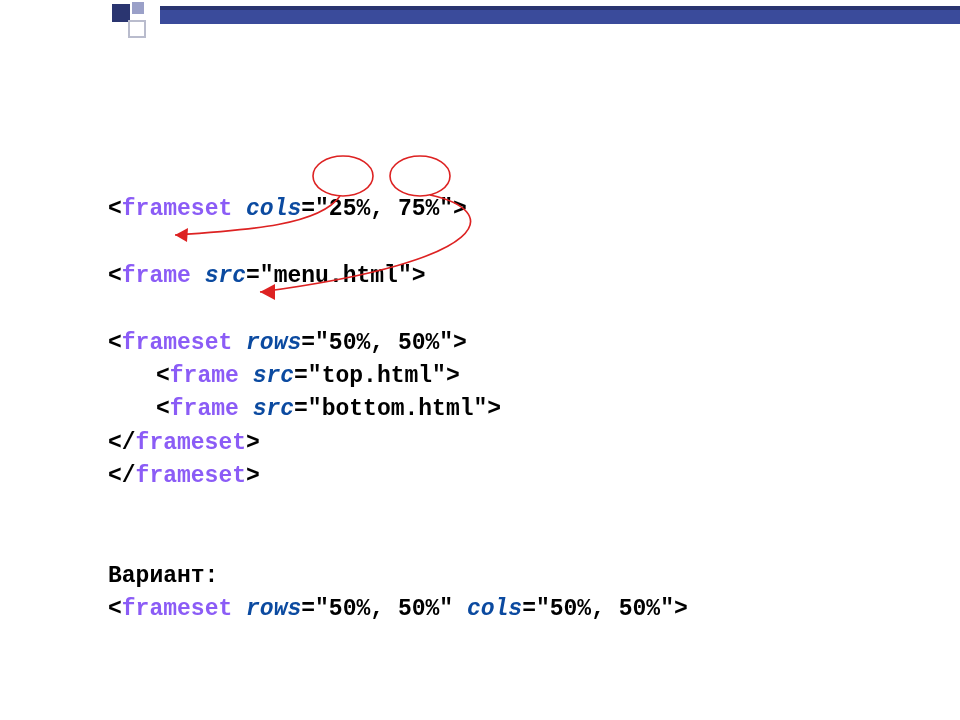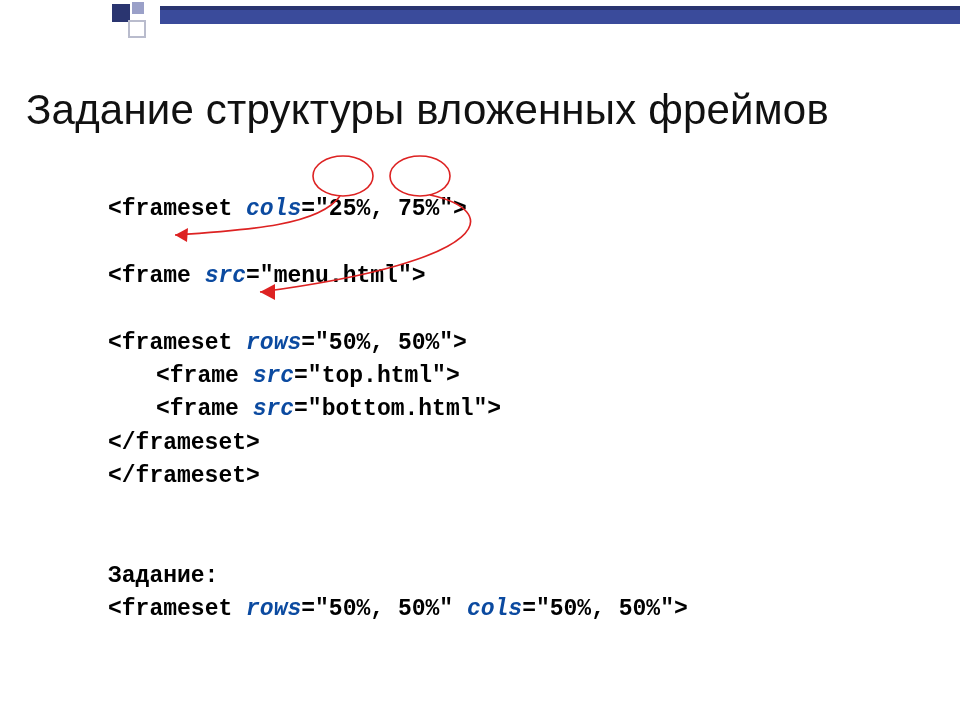--- a/index.html
+++ b/index.html
@@ -56,21 +56,21 @@
     top: 160px;
     left: 108px;
     width: 780px;
     font-family: "Courier New", Courier, monospace;
     font-size: 23px;
     font-weight: bold;
     line-height: 1.45;
     color: #000;
     white-space: pre;
   }
-  .kw   { color: #000000; } 
+  .kw   { color: #8b5cf6; } 
   .attr { color: #0b4aa0; font-style: italic; }
   .pad2 { padding-left: 48px; }
 
   
   svg.annot {
     position: absolute;
     top: 0; left: 0;
     width: 960px; height: 720px;
     pointer-events: none;
   }
@@ -86,35 +86,34 @@
 
 <div class="slide">
 
   <div class="topbar">
     <div class="strip-right"></div>
     <div class="sq s1"></div>
     <div class="sq s3"></div>
     <div class="sq s2"></div>
   </div>
 
-  <div class="title">Задание структуры вложенных фреймов</div>
 
   <div class="code">
 <span><span>&lt;</span><span class="kw">frameset</span><span> </span><span class="attr">cols</span><span>="25%, 75%"&gt;</span></span>
 
 <span><span>&lt;</span><span class="kw">frame</span><span> </span><span class="attr">src</span><span>="menu.html"&gt;</span></span>
 
 <span><span>&lt;</span><span class="kw">frameset</span><span> </span><span class="attr">rows</span><span>="50%, 50%"&gt;</span></span>
 <span class="pad2"><span>&lt;</span><span class="kw">frame</span><span> </span><span class="attr">src</span><span>="top.html"&gt;</span></span>
 <span class="pad2"><span>&lt;</span><span class="kw">frame</span><span> </span><span class="attr">src</span><span>="bottom.html"&gt;</span></span>
 <span><span>&lt;/</span><span class="kw">frameset</span><span>&gt;</span></span>
 <span><span>&lt;/</span><span class="kw">frameset</span><span>&gt;</span></span>
 
 
-<span>Задание:</span>
+<span>Вариант:</span>
 <span><span>&lt;</span><span class="kw">frameset</span><span> </span><span class="attr">rows</span><span>="50%, 50%" </span><span class="attr">cols</span><span>="50%, 50%"&gt;</span></span>
 </div>
 
   <svg class="annot">
 
     <ellipse cx="343" cy="176" rx="30" ry="20"></ellipse>
 
     <ellipse cx="420" cy="176" rx="30" ry="20"></ellipse>
 
     <path d="M340 196 C 320 225, 250 230, 175 235"></path>

